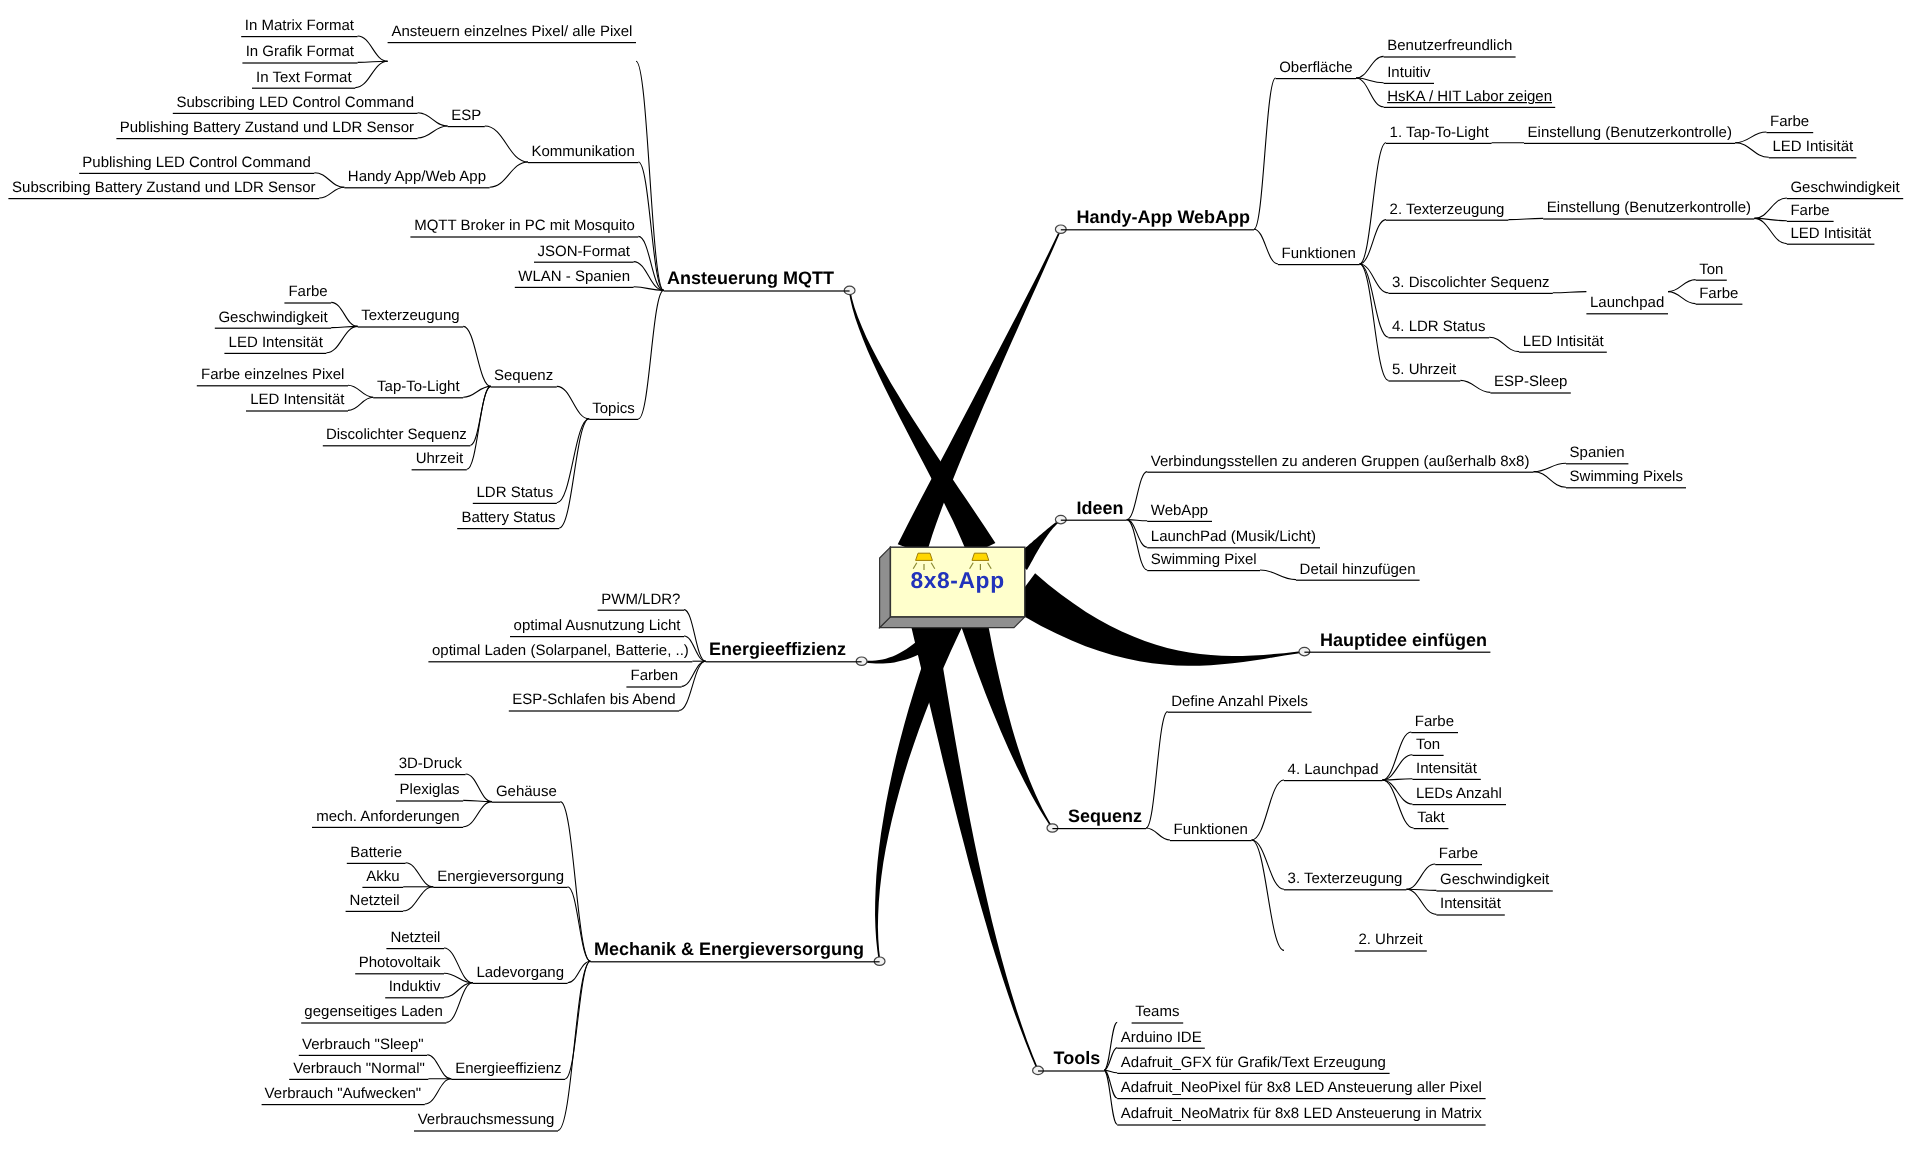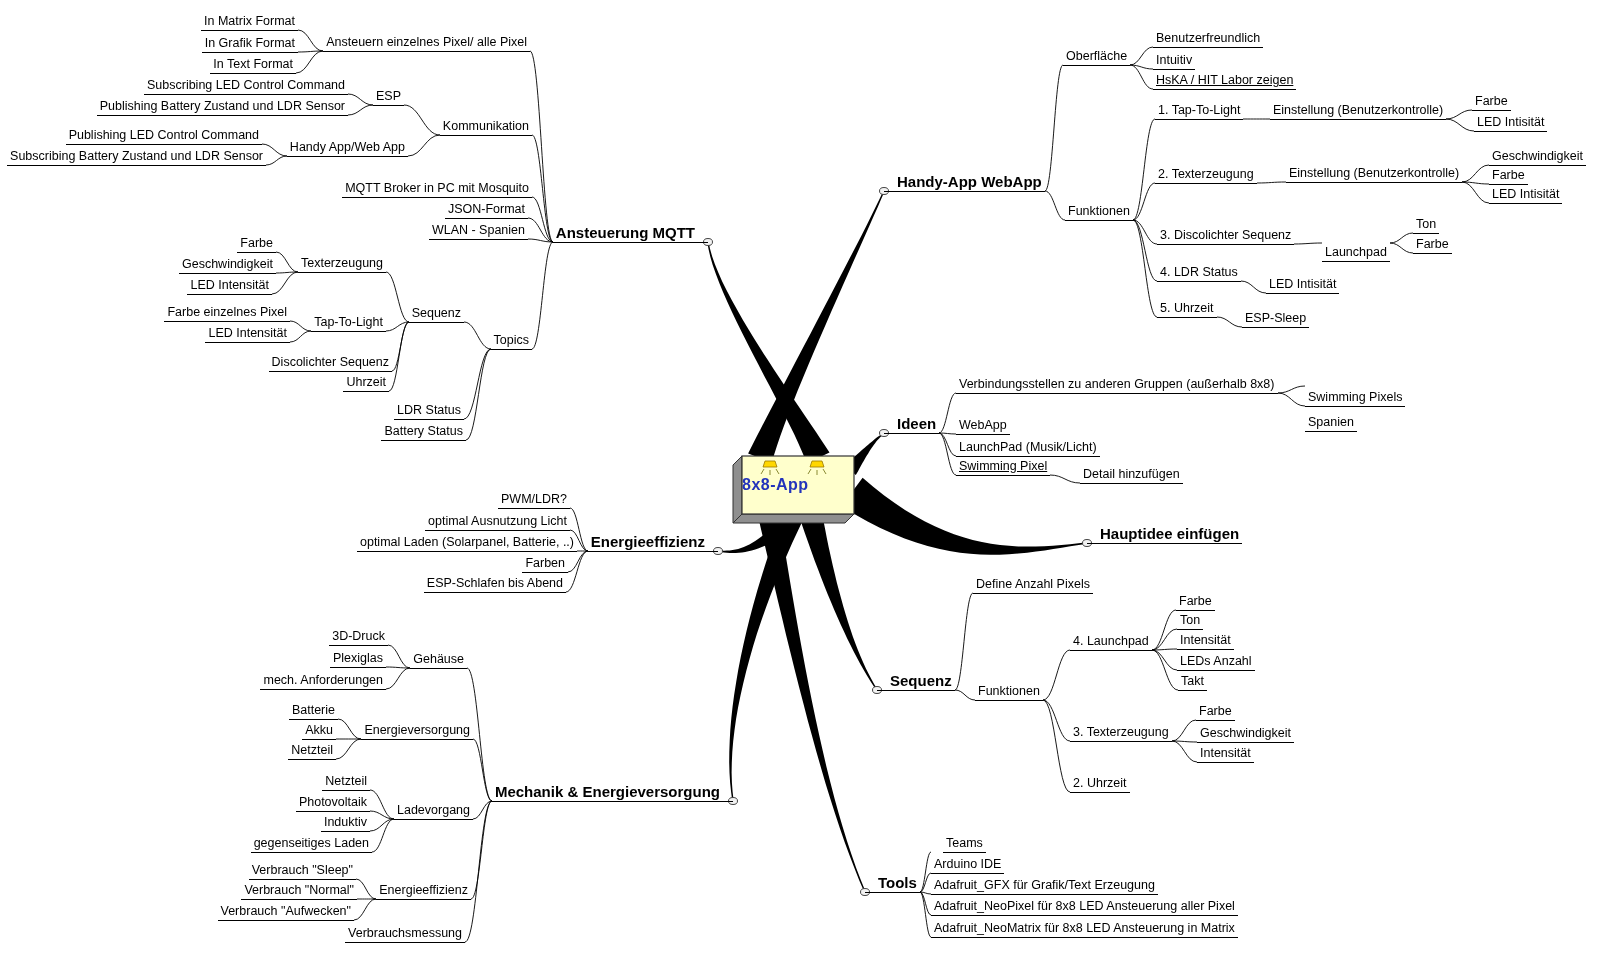--- a/index.html
+++ b/index.html
@@ -5,22 +5,22 @@
   html,body{margin:0;padding:0;background:#fff;}
   #stage{position:relative;width:1598px;height:974px;background:#fff;overflow:hidden;
          font-family:"Liberation Sans",sans-serif;}
   #edges{position:absolute;left:0;top:0;z-index:1;}
   #nodes{position:absolute;left:0;top:0;width:100%;height:100%;z-index:3;}
   .node{position:absolute;white-space:nowrap;font-size:12.5px;line-height:15px;
         padding:0 3px 1px 3px;border-bottom:1px solid #000;color:#000;}
   .node.main{font-weight:bold;font-size:15px;line-height:17px;}
   .node.main.l{padding-right:13px;}
   .node.main.r{padding-left:13px;}
-  #root-node{position:absolute;z-index:4;display:flex;align-items:center;justify-content:flex-start;
-             font-weight:bold;font-size:16px;letter-spacing:.5px;}
+  #root-node{position:absolute;z-index:4;display:flex;align-items:center;justify-content:center;
+             font-weight:bold;font-size:19px;letter-spacing:.5px;}
 </style>
 </head>
 <body>
 
 <div id="stage">
   <svg id="edges" width="1598" height="974" viewBox="0 0 1598 974">
       <path d="M829.5,452.5 L825.4,446.2 L820.9,439.4 L816.0,432.0 L810.7,424.2 L805.1,415.9 L799.2,407.2 L793.1,398.2 L786.8,388.9 L780.4,379.3 L773.9,369.5 L767.5,359.6 L761.0,349.6 L754.7,339.5 L748.6,329.4 L742.6,319.5 L737.0,309.6 L731.7,299.9 L726.7,290.5 L722.2,281.4 L718.3,272.6 L714.9,264.2 L712.1,256.2 L710.0,248.8 L708.7,241.9 L707.3,242.1 L708.5,249.1 L710.3,256.7 L712.7,264.9 L715.7,273.6 L719.2,282.7 L723.1,292.2 L727.4,302.0 L732.1,312.2 L737.0,322.5 L742.2,333.0 L747.5,343.6 L753.0,354.2 L758.5,364.8 L764.0,375.4 L769.5,385.8 L774.8,396.0 L780.0,406.0 L785.0,415.7 L789.6,425.0 L794.0,433.8 L797.9,442.2 L801.3,450.0 L804.3,457.1 L806.5,463.5 Z" fill="#000000"></path>
       <path d="M793.3,505.0 L789.2,509.6 L785.2,514.0 L781.4,518.1 L777.7,521.8 L774.2,525.3 L770.8,528.6 L767.5,531.5 L764.3,534.2 L761.2,536.7 L758.1,538.9 L755.2,541.0 L752.3,542.8 L749.4,544.4 L746.6,545.8 L743.8,547.0 L741.0,548.0 L738.2,548.9 L735.4,549.6 L732.6,550.1 L729.7,550.4 L726.9,550.6 L724.0,550.7 L721.1,550.6 L718.1,550.3 L717.9,551.7 L720.9,552.1 L723.9,552.4 L726.8,552.7 L729.8,552.9 L732.8,552.9 L735.8,552.9 L738.9,552.7 L742.0,552.4 L745.2,552.0 L748.4,551.3 L751.8,550.5 L755.2,549.5 L758.8,548.3 L762.4,546.8 L766.2,545.2 L770.1,543.3 L774.1,541.2 L778.3,538.8 L782.6,536.2 L787.1,533.4 L791.7,530.2 L796.5,526.8 L801.5,523.1 L806.7,519.0 Z" fill="#000000"></path>
       <path d="M785.2,507.7 L780.0,521.6 L775.0,535.5 L770.2,549.4 L765.7,563.2 L761.4,576.9 L757.3,590.5 L753.5,604.0 L749.9,617.5 L746.6,630.7 L743.6,643.8 L740.8,656.8 L738.3,669.5 L736.2,682.0 L734.2,694.4 L732.6,706.4 L731.3,718.2 L730.3,729.7 L729.7,740.9 L729.3,751.9 L729.2,762.4 L729.5,772.7 L730.1,782.5 L731.1,792.0 L732.3,801.1 L733.7,800.9 L732.6,791.8 L731.9,782.4 L731.6,772.6 L731.8,762.5 L732.3,752.0 L733.2,741.2 L734.5,730.2 L736.1,718.8 L738.1,707.3 L740.5,695.5 L743.2,683.4 L746.2,671.2 L749.5,658.9 L753.1,646.3 L757.0,633.6 L761.3,620.8 L765.8,607.9 L770.6,595.0 L775.7,581.9 L781.0,568.8 L786.6,555.7 L792.4,542.5 L798.5,529.4 L804.8,516.3 Z" fill="#000000"></path>
       <path d="M771.9,462.5 L774.1,454.7 L776.9,445.9 L780.2,436.2 L784.0,425.8 L788.2,414.6 L792.8,402.9 L797.7,390.6 L802.9,378.0 L808.3,365.0 L813.9,351.8 L819.6,338.4 L825.5,325.0 L831.3,311.6 L837.1,298.4 L842.9,285.3 L848.6,272.5 L854.1,260.1 L859.4,248.2 L864.5,236.8 L869.3,226.1 L873.7,216.1 L877.8,206.9 L881.4,198.6 L884.6,191.3 L883.4,190.7 L880.0,197.9 L876.1,206.1 L871.7,215.1 L866.8,224.9 L861.5,235.4 L855.8,246.5 L849.8,258.1 L843.6,270.1 L837.1,282.5 L830.5,295.2 L823.8,308.0 L817.0,321.0 L810.3,333.9 L803.5,346.8 L796.8,359.6 L790.3,372.0 L783.9,384.2 L777.8,396.0 L771.9,407.2 L766.3,417.9 L761.1,428.0 L756.3,437.3 L752.0,445.8 L748.1,453.5 Z" fill="#000000"></path>
@@ -151,21 +151,21 @@
     </svg>
   <div id="nodes">
       <div class="node main l" style="right: 890px; top: 224px;">Ansteuerung MQTT</div>
       <div class="node main l" style="right: 880px; top: 533px;">Energieeffizienz</div>
       <div class="node main l" style="right: 865px; top: 783px;">Mechanik &amp; Energieversorgung</div>
       <div class="node main r" style="left: 884px; top: 173px;">Handy-App WebApp</div>
       <div class="node main r" style="left: 884px; top: 415px;">Ideen</div>
       <div class="node main r" style="left: 1087px; top: 525px;">Hauptidee einfügen</div>
       <div class="node main r" style="left: 877px; top: 672px;">Sequenz</div>
       <div class="node main r" style="left: 865px; top: 874px;">Tools</div>
-      <div class="node" style="right: 1068px; top: 35px; margin-left: 44px;">Ansteuern einzelnes Pixel/ alle Pixel</div>
+      <div class="node" style="right: 1068px; top: 19px; margin-left: 44px;">Ansteuern einzelnes Pixel/ alle Pixel</div>
       <div class="node" style="right: 1300px; top: 14px;">In Matrix Format</div>
       <div class="node" style="right: 1300px; top: 36px;">In Grafik Format</div>
       <div class="node" style="right: 1302px; top: 57px;">In Text Format</div>
       <div class="node" style="right: 1066px; top: 119px;">Kommunikation</div>
       <div class="node" style="right: 1194px; top: 89px;">ESP</div>
       <div class="node" style="right: 1250px; top: 78px;">Subscribing LED Control Command</div>
       <div class="node" style="right: 1250px; top: 99px;">Publishing Battery Zustand und LDR Sensor</div>
       <div class="node" style="right: 1190px; top: 140px;">Handy App/Web App</div>
       <div class="node" style="right: 1336px; top: 128px;">Publishing LED Control Command</div>
       <div class="node" style="right: 1332px; top: 149px;">Subscribing Battery Zustand und LDR Sensor</div>
@@ -224,39 +224,39 @@
       <div class="node" style="left: 1489px; top: 187px;">LED Intisität</div>
       <div class="node" style="left: 1157px; top: 228px;">3. Discolichter Sequenz</div>
       <div class="node" style="left: 1322px; top: 245px;">Launchpad</div>
       <div class="node" style="left: 1413px; top: 217px;">Ton</div>
       <div class="node" style="left: 1413px; top: 237px;">Farbe</div>
       <div class="node" style="left: 1157px; top: 265px;">4. LDR Status</div>
       <div class="node" style="left: 1266px; top: 277px;">LED Intisität</div>
       <div class="node" style="left: 1157px; top: 301px;">5. Uhrzeit</div>
       <div class="node" style="left: 1242px; top: 311px;">ESP-Sleep</div>
       <div class="node" style="left: 956px; top: 377px;">Verbindungsstellen zu anderen Gruppen (außerhalb 8x8)</div>
-      <div class="node" style="left: 1305px; top: 370px; margin-top: 45px;">Spanien</div>
+      <div class="node" style="left: 1305px; top: 370px;">Spanien</div>
       <div class="node" style="left: 1305px; top: 390px;">Swimming Pixels</div>
       <div class="node" style="left: 956px; top: 418px;">WebApp</div>
       <div class="node" style="left: 956px; top: 440px;">LaunchPad (Musik/Licht)</div>
-      <div class="node" style="left: 956px; top: 459px; text-decoration: underline;">Swimming Pixel</div>
+      <div class="node" style="left: 956px; top: 459px;">Swimming Pixel</div>
       <div class="node" style="left: 1080px; top: 467px;">Detail hinzufügen</div>
       <div class="node" style="left: 973px; top: 577px;">Define Anzahl Pixels</div>
       <div class="node" style="left: 975px; top: 684px;">Funktionen</div>
       <div class="node" style="left: 1070px; top: 634px;">4. Launchpad</div>
       <div class="node" style="left: 1176px; top: 594px;">Farbe</div>
       <div class="node" style="left: 1177px; top: 613px;">Ton</div>
       <div class="node" style="left: 1177px; top: 633px;">Intensität</div>
       <div class="node" style="left: 1177px; top: 654px;">LEDs Anzahl</div>
       <div class="node" style="left: 1178px; top: 674px;">Takt</div>
       <div class="node" style="left: 1070px; top: 725px;">3. Texterzeugung</div>
       <div class="node" style="left: 1196px; top: 704px;">Farbe</div>
       <div class="node" style="left: 1197px; top: 726px;">Geschwindigkeit</div>
       <div class="node" style="left: 1197px; top: 746px;">Intensität</div>
-      <div class="node" style="left: 1070px; top: 776px;">2. Uhrzeit</div>
+      <div class="node" style="left: 1129px; top: 776px;">2. Uhrzeit</div>
       <div class="node" style="left: 931px; top: 836px; margin-left: 12px;">Teams</div>
       <div class="node" style="left: 931px; top: 857px;">Arduino IDE</div>
       <div class="node" style="left: 931px; top: 878px;">Adafruit_GFX für Grafik/Text Erzeugung</div>
       <div class="node" style="left: 931px; top: 899px;">Adafruit_NeoPixel für 8x8 LED Ansteuerung aller Pixel</div>
       <div class="node" style="left: 931px; top: 921px;">Adafruit_NeoMatrix für 8x8 LED Ansteuerung in Matrix</div>
     </div>
   <div id="root-node" style="left: 742px; top: 456px; width: 112px; height: 58px; color: rgb(34, 51, 187);">
     <span>8x8-App</span>
   </div>
 </div>

